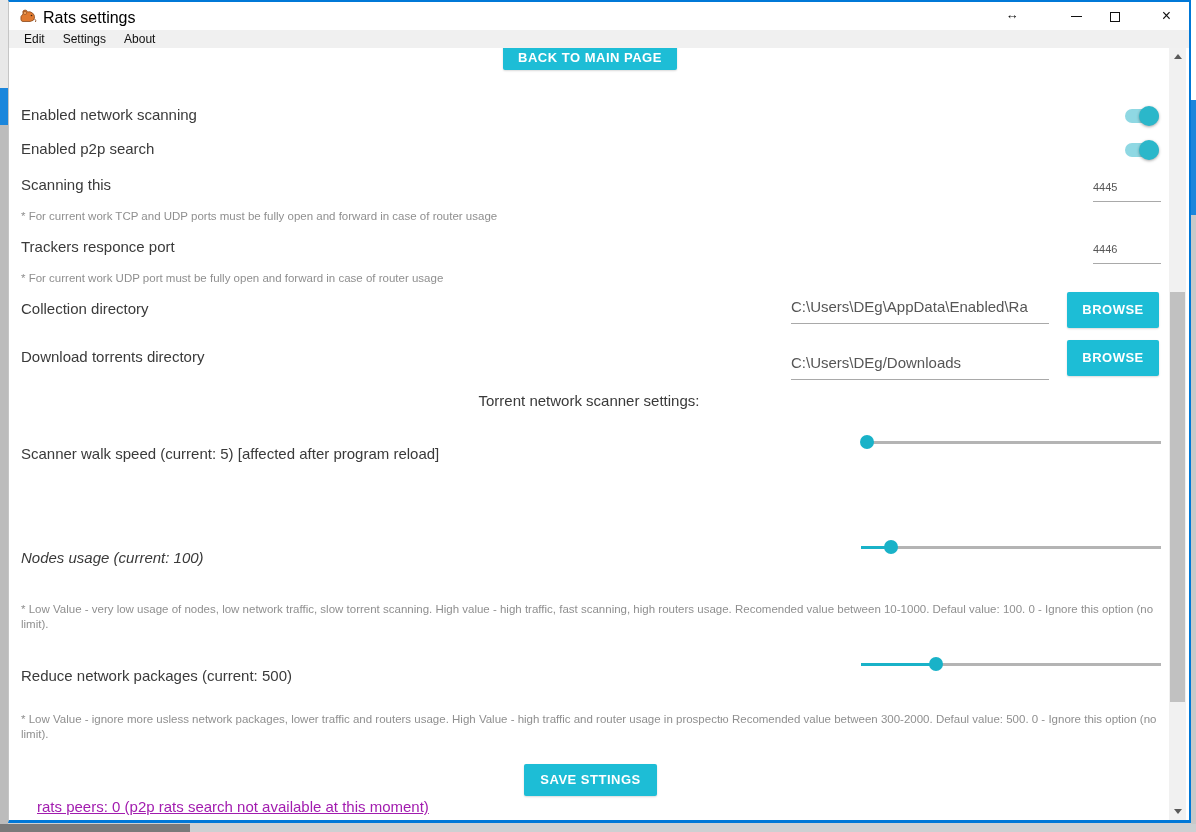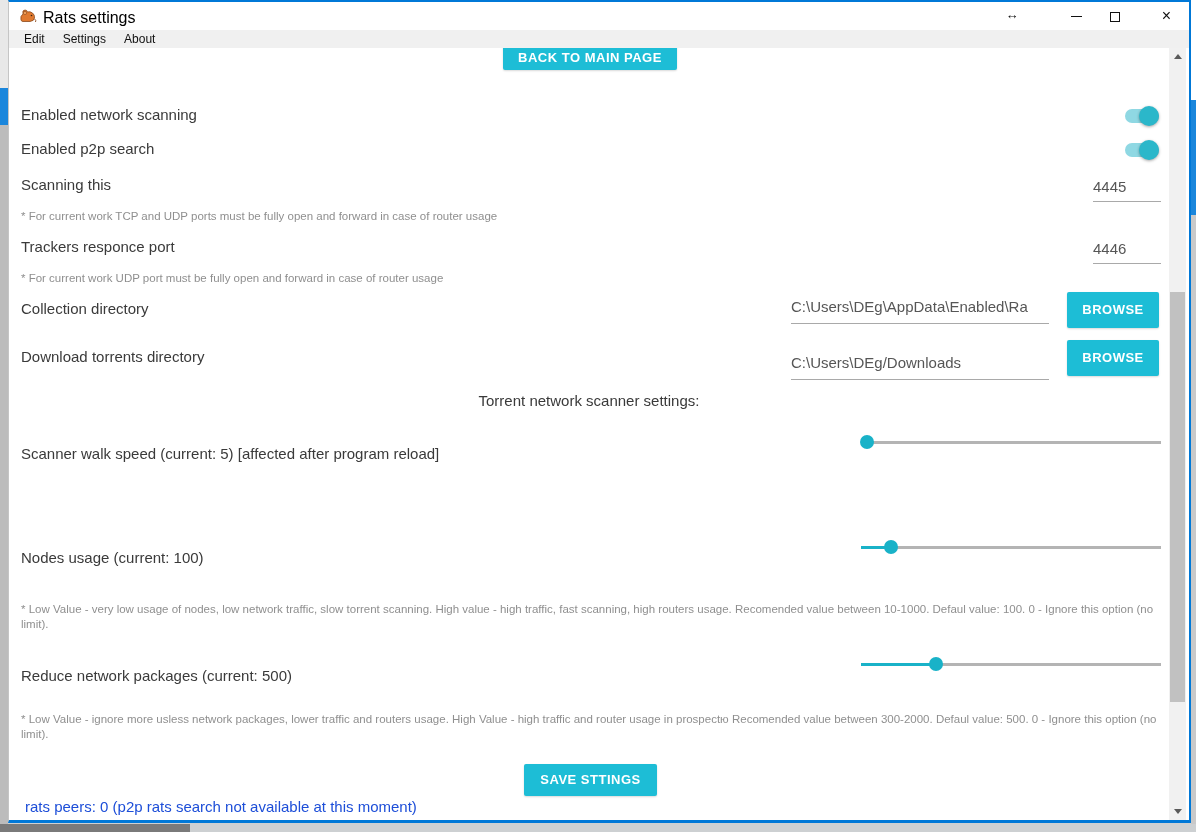--- a/index.html
+++ b/index.html
@@ -34,35 +34,35 @@
 
   .menubar { position:relative; height:18px; background:#f0f0f0; font-size:12px; color:#111;
              display:flex; align-items:center; padding-left:6px; }
   .menu-item { padding:0 9px; height:18px; line-height:18px; }
 
   
   .content { position:absolute; left:0; top:46px; width:1180px; height:772px; background:#fff; overflow:hidden; }
 
   .lbl   { position:absolute; left:12px; font-size:15px; color:#3a3a3a; line-height:18px; }
   .hint  { position:absolute; left:12px; width:1145px; font-size:11.5px; color:#8f8f8f; line-height:15px; }
-  .status{ position:absolute; left:16px; font-size:15px; color:#1d4ed8; line-height:16px; }
+  .status{ position:absolute; left:28px; font-size:15px; color:#a21caf; line-height:16px;text-decoration:underline; }
 
   .cta { position:absolute; background:#1dbdd6; color:#fff; border:none; border-radius:2px;
          font-family:"Liberation Sans", sans-serif; font-size:13px; font-weight:600; letter-spacing:.5px;
          text-align:center; box-shadow:0 1px 2px rgba(0,0,0,.15); }
   .back-btn { left:494px; top:-12px; width:174px; height:34px; line-height:44px; }
   .save-btn { left:515px; top:716px; width:133px; height:32px; line-height:32px; }
   .browse-btn { width:92px; height:36px; line-height:36px; }
 
   .toggle { position:absolute; width:34px; height:14px; border-radius:7px; background:#8fd8e3; }
   .toggle .knob { position:absolute; top:-3px; width:20px; height:20px; border-radius:50%;
                   background:#2bb7ca; box-shadow:0 1px 3px rgba(0,0,0,.35); }
   .toggle.on .knob { left:14px; }
 
-  .port-field { position:absolute; left:1084px; width:68px; height:28px; font-size:15px; color:#565656;
+  .port-field { position:absolute; left:1084px; width:68px; height:28px; font-size:11px; color:#565656;
                 line-height:26px; border-bottom:1px solid #a9a9a9; }
   .dir-field  { position:absolute; left:782px; width:258px; height:32px; font-size:15px; color:#565656;
                 line-height:30px; border-bottom:1px solid #a9a9a9; white-space:nowrap; overflow:hidden; }
 
   .section-title { position:absolute; left:0; width:1160px; text-align:center; font-size:15px; color:#3a3a3a; }
 
   .slider { position:absolute; left:852px; width:300px; height:14px; }
   .slider .track { position:absolute; left:0; right:0; top:6px; height:3px; background:#b4b4b4; }
   .slider .fill  { position:absolute; left:0; top:6px; height:3px; background:#19b2c8; }
   .slider .thumb { position:absolute; top:0; width:14px; height:14px; border-radius:50%; background:#19b2c8; }
@@ -143,21 +143,21 @@
 
     <div class="section-title" style="top:344px;">Torrent network scanner settings:</div>
 
     <div class="lbl" style="top:397px;">Scanner walk speed (current: 5) [affected after program reload]</div>
     <div class="slider" style="top:387px;">
       <div class="track"></div>
       <div class="fill" style="width: 2%;"></div>
       <div class="thumb" style="left: calc(2% - 7px);"></div>
     </div>
 
-    <div class="lbl" style="top:501px;">Nodes usage (current: 100)</div>
+    <div class="lbl" style="top:501px;font-style:italic;">Nodes usage (current: 100)</div>
     <div class="slider" style="top:492px;">
       <div class="track"></div>
       <div class="fill" style="width: 10%;"></div>
       <div class="thumb" style="left: calc(10% - 7px);"></div>
     </div>
     <div class="hint" style="top:554px;">* Low Value - very low usage of nodes, low network traffic, slow torrent scanning. High value - high traffic, fast scanning, high routers usage. Recomended value between 10-1000. Defaul value: 100. 0 - Ignore this option (no limit).</div>
 
     <div class="lbl" style="top:619px;">Reduce network packages (current: 500)</div>
     <div class="slider" style="top:609px;">
       <div class="track"></div>

